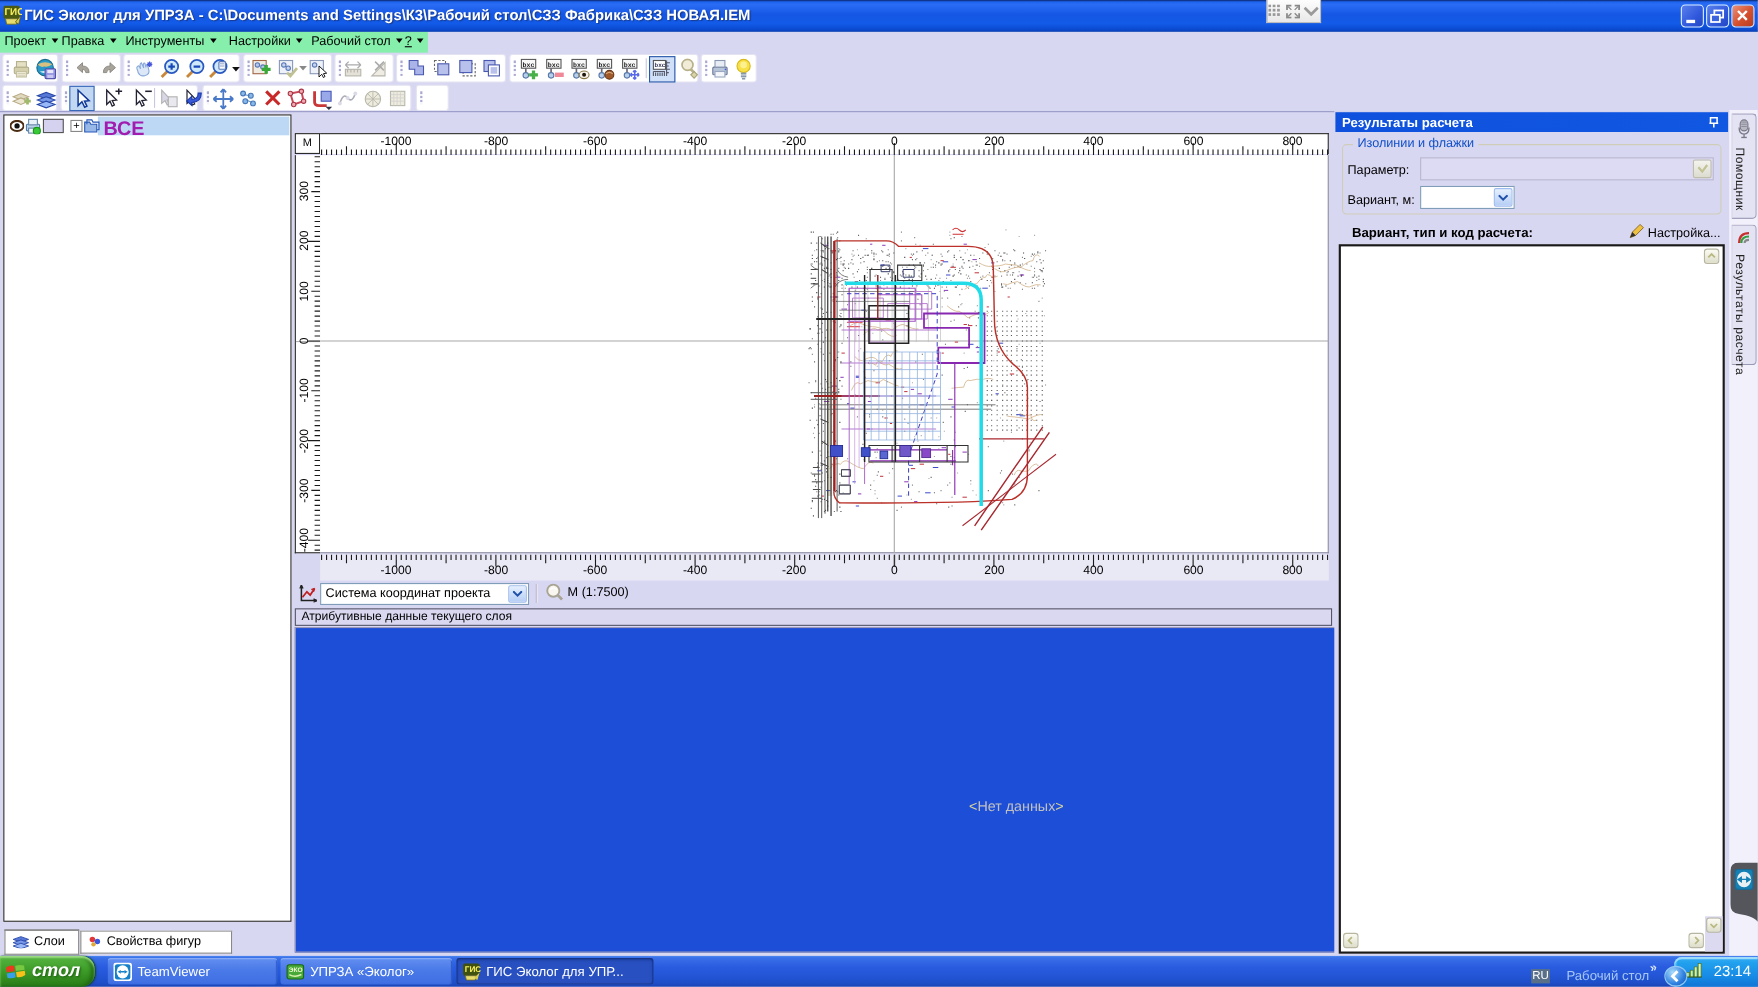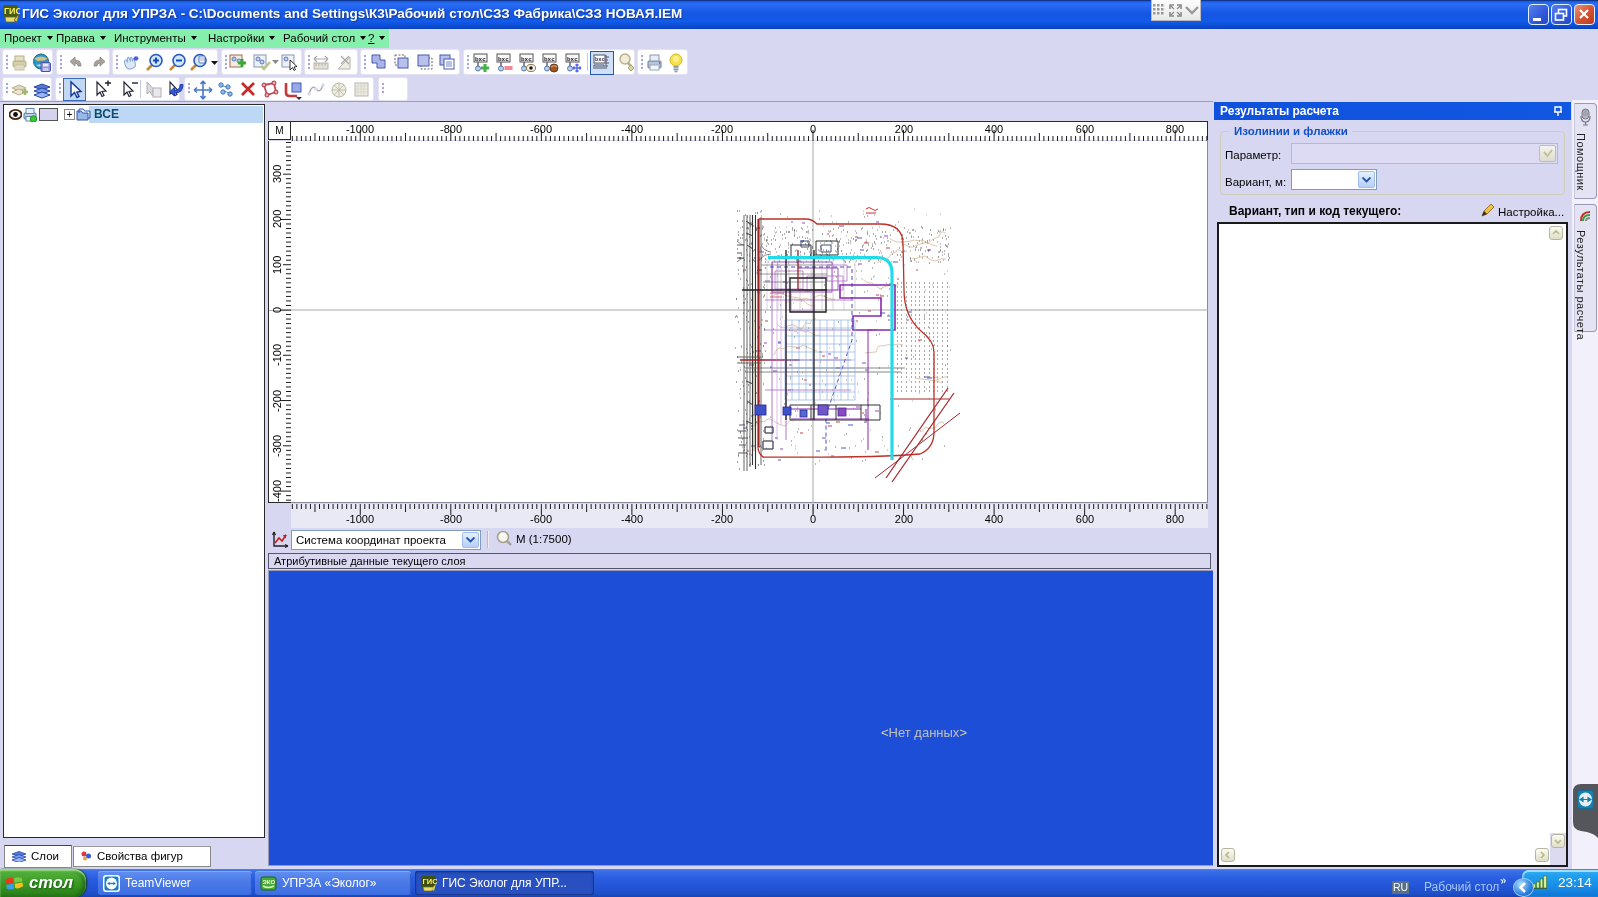--- a/index.html
+++ b/index.html
@@ -400,21 +400,21 @@
         <rect x="3" y="1.5" width="8" height="5" fill="#e8f0f8" stroke="#6888a8"></rect>
         <rect x="3" y="9.5" width="8" height="4.5" fill="#f0f6fc" stroke="#6888a8"></rect>
         <circle cx="10.5" cy="12" r="3.2" fill="#38c838" stroke="#189818"></circle>
       </svg>
   <div class="abs" style="left:34px;top:1.5px;width:19px;height:13px;background:#d4d2ee;border:1px solid #555"></div>
   <div class="abs" style="left:59px;top:2.5px;width:11px;height:11px;background:#fff;border:1px solid #888;font-size:10px;line-height:9px;text-align:center">+</div>
   <svg class="abs" style="left:71px;top:1px" width="15" height="14">
         <path d="M1,4 L1,13 L12,13 L12,6 L6.5,6 L5.5,4 Z" fill="#98b8e8" stroke="#2858b8"></path>
         <path d="M3,6 L3,2 L7.5,2 L8.5,4 L14,4 L14,11 L12,11" fill="none" stroke="#2858b8"></path>
       </svg>
-  <div class="abs" style="top:1px;font-size:12px;font-weight:bold;color:#0c4a6e;left:89px">ВСЕ</div>
+  <div class="abs" style="top:1px;font-size:18px;font-weight:bold;color:#a21caf;left:89px">ВСЕ</div>
  </div>
 </div>
 
 <div id="ltabs">
  <div class="ltab" style="left:0;width:68px;z-index:2;height:23px">
   <svg width="16" height="12" style="margin-right:4px">
         <path d="M1,4 L8,1.5 L15,4 L8,6.5 Z" fill="#5878d8" stroke="#2848a8" stroke-width="0.8"></path>
         <path d="M1,7 L8,4.5 L15,7 L8,9.5 Z" fill="#7898e8" stroke="#2848a8" stroke-width="0.8"></path>
         <path d="M1,10 L8,7.5 L15,10 L8,12.5 Z" fill="#98b8f8" stroke="#2848a8" stroke-width="0.8"></path>
       </svg>Слои</div>
@@ -1084,36 +1084,36 @@
     </div>
 </div>
 
 <div id="rpanel">
  <div id="rtitle">Результаты расчета<svg class="abs" style="right:6px;top:3px" width="13" height="13">
         <g stroke="#fff" stroke-width="1.4" fill="none">
           <path d="M3,2 L9,2 L9,7 L3,7 Z M6,7 L6,11 M2,7 L10,7"></path>
         </g>
       </svg></div>
  <div id="rgroup"></div>
- <div class="abs" style="left:17px;top:24px;background:#d8d7f2;padding:0 4px;font-weight:bold;font-size:11.5px;color:#1050c8">Изолинии и флажки</div>
+ <div class="abs" style="left:17px;top:24px;background:#d8d7f2;padding:0 4px;font-weight:normal;font-size:11.5px;color:#1050c8">Изолинии и флажки</div>
  <div class="rlabel" style="left:12px;top:48px">Параметр:</div>
  <div class="abs" style="left:78px;top:42px;width:267px;height:21px;background:#dddbf3;border:1px solid #b8b6d0">
       <div class="abs" style="right:1px;top:1px;width:17px;height:17px;background:linear-gradient(#f4f4ee,#dcdcd0);border:1px solid #c0beab;border-radius:2px"><svg width="15" height="15">
           <path d="M4,6 L7.5,10 L12,4" stroke="#c2c294" stroke-width="2" fill="none"></path>
         </svg></div>
     </div>
  <div class="rlabel" style="left:12px;top:75px">Вариант, м:</div>
  <div class="xpcombo" style="left:78px;top:68px;width:86px;height:21px">
       <div class="xpdrop">
         <svg width="9" height="6">
           <path d="M0.5,0.5 L4.5,4.5 L8.5,0.5" stroke="#2050a8" stroke-width="1.8" fill="none"></path>
         </svg>
       </div>
     </div>
- <div class="abs" style="left:16px;top:103px;font-weight:bold;font-size:12px">Вариант, тип и код текущего:</div>
+ <div class="abs" style="left:16px;top:103px;font-weight:bold;font-size:12px">Вариант, тип и код расчета:</div>
  <svg class="abs" style="left:267px;top:102px" width="15" height="15">
       <path d="M2,13 L4,8 L11,1 L14,4 L7,11 Z" fill="#f0c040" stroke="#806020" stroke-width="0.8"></path>
       <path d="M2,13 L4,8 L7,11 Z" fill="#303030"></path>
     </svg>
  <div class="abs" style="left:285px;top:105px;font-size:11.5px">Настройка...</div>
  <div id="rlist">
   <div class="minibtn" style="right:3px;top:2px"><svg width="12" height="12">
           <path d="M3,7 L6,4 L9,7" stroke="#b8b880" stroke-width="1.6" fill="none"></path>
         </svg></div>
   <div class="minibtn" style="left:2px;bottom:3px"><svg width="12" height="12">

